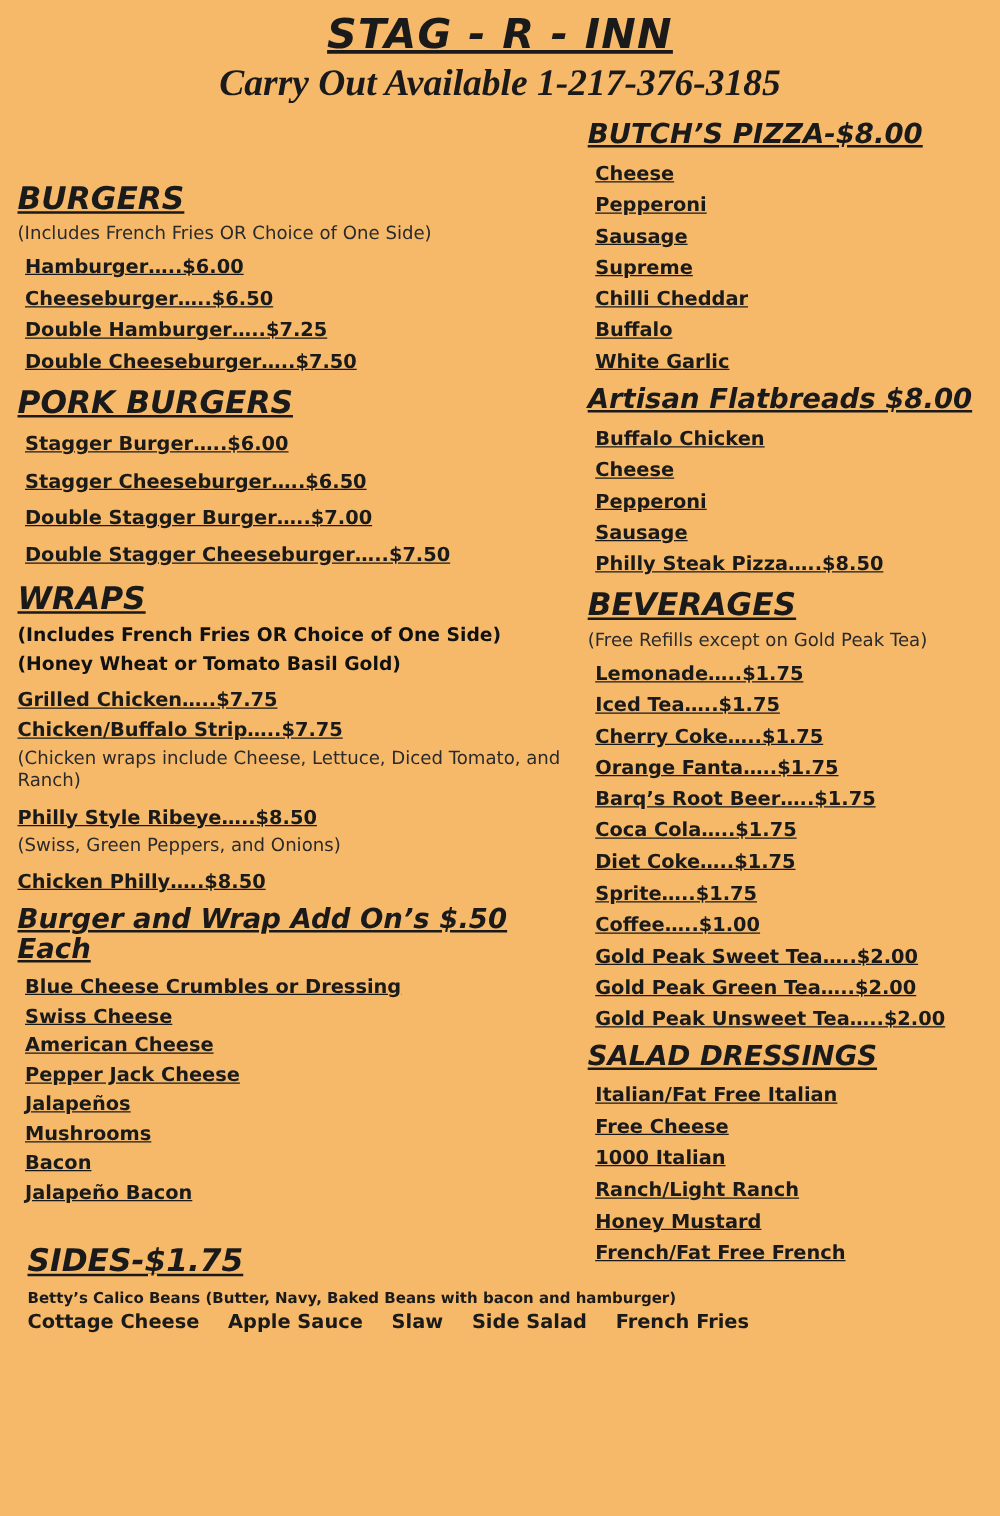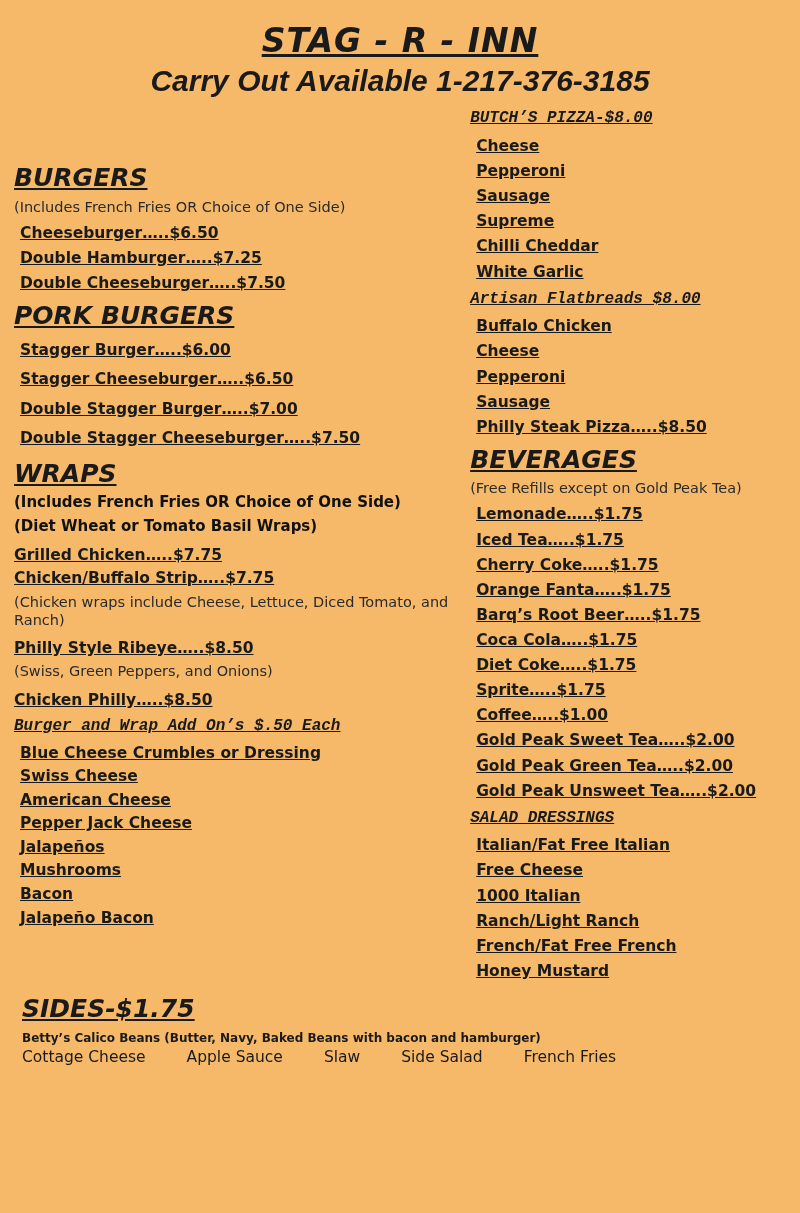--- a/index.html
+++ b/index.html
@@ -12,37 +12,37 @@
     background: #f6b96a;
     font-family: "DejaVu Sans", sans-serif;
     color: #1a1a1a;
     overflow: hidden;
   }
   .page {
     position: relative;
     width: 800px;
     height: 1070px;
     box-sizing: border-box;
-    padding: 20px 14px 0 14px;
+    padding: 6px 14px 0 14px;
   }
   .title-block {
     text-align: center;
   }
   .title-main {
     font-family: "DejaVu Sans", sans-serif;
     font-style: italic;
     font-weight: bold;
     font-size: 33px;
     letter-spacing: 1px;
     text-decoration: underline;
     margin: 2px 0 0 0;
     line-height: 1.15;
   }
   .title-sub {
-    font-family: Liberation Sans, sans-serif;
+    font-family: Liberation Serif, serif;
     font-style: italic;
     font-weight: bold;
     font-size: 30px;
     margin: 4px 0 6px 0;
     line-height: 1.15;
   }
   .columns {
     display: flex;
     gap: 10px;
     align-items: center;
@@ -58,22 +58,21 @@
   h2.sec-head {
     font-family: "DejaVu Sans", sans-serif;
     font-style: italic;
     font-weight: bold;
     font-size: 25px;
     text-decoration: underline;
     margin: 6px 0 6px 0;
     line-height: 1.1;
   }
   h2.sec-head.small {
-    font-size: 16px;
-    font-family: Liberation Mono, monospace;
+    font-size: 22px;
   }
   .note {
     font-size: 14.5px;
     font-weight: normal;
     color: #2a2a2a;
     margin: 2px 0 5px 0;
     line-height: 1.25;
   }
   .note.bold {
     font-weight: bold;
@@ -103,63 +102,64 @@
     bottom: 4px;
   }
   .sides-line {
     font-size: 12px;
     font-weight: bold;
     line-height: 1.6;
     white-space: nowrap;
   }
   .sides-row {
     display: flex;
-    gap: 41px;
+    gap: 23px;
     font-size: 15.5px;
-    font-weight: normal;
+    font-weight: bold;
   }
 </style>
 </head>
 <body>
 
 <div class="page">
 
   <div class="title-block">
     <div class="title-main">STAG - R - INN</div>
     <div class="title-sub">Carry Out Available 1-217-376-3185</div>
   </div>
 
   <div class="columns">
 
     <div class="col col-left">
 
       <div class="section">
         <h2 class="sec-head">BURGERS</h2>
         <div class="note">(Includes French Fries OR Choice of One Side)</div>
         <div class="left-indent">
+          <div class="item">Hamburger…..$6.00</div>
           <div class="item">Cheeseburger…..$6.50</div>
           <div class="item">Double Hamburger…..$7.25</div>
           <div class="item">Double Cheeseburger…..$7.50</div>
         </div>
       </div>
 
       <div class="section">
         <h2 class="sec-head">PORK BURGERS</h2>
         <div class="left-indent">
           <div class="item loose">Stagger Burger…..$6.00</div>
           <div class="item loose">Stagger Cheeseburger…..$6.50</div>
           <div class="item loose">Double Stagger Burger…..$7.00</div>
           <div class="item loose">Double Stagger Cheeseburger…..$7.50</div>
         </div>
       </div>
 
       <div class="section">
         <h2 class="sec-head">WRAPS</h2>
         <div class="note bold">(Includes French Fries OR Choice of One Side)</div>
-        <div class="note bold">(Diet Wheat or Tomato Basil Wraps)</div>
+        <div class="note bold">(Honey Wheat or Tomato Basil Gold)</div>
         <div class="spacer-xs"></div>
         <div>
           <div class="item tight">Grilled Chicken…..$7.75</div>
           <div class="item tight">Chicken/Buffalo Strip…..$7.75</div>
         </div>
         <div class="note">(Chicken wraps include Cheese, Lettuce, Diced Tomato, and Ranch)</div>
         <div class="spacer-xs"></div>
         <div class="item tight">Philly Style Ribeye…..$8.50</div>
         <div class="note">(Swiss, Green Peppers, and Onions)</div>
         <div class="spacer-xs"></div>
@@ -185,20 +185,21 @@
     <div class="col col-right">
 
       <div class="section">
         <h2 class="sec-head small">BUTCH’S PIZZA-$8.00</h2>
         <div class="left-indent right-items">
           <div class="item tight">Cheese</div>
           <div class="item tight">Pepperoni</div>
           <div class="item tight">Sausage</div>
           <div class="item tight">Supreme</div>
           <div class="item tight">Chilli Cheddar</div>
+          <div class="item tight">Buffalo</div>
           <div class="item tight">White Garlic</div>
         </div>
       </div>
 
       <div class="section">
         <h2 class="sec-head small">Artisan Flatbreads $8.00</h2>
         <div class="left-indent right-items">
           <div class="item tight">Buffalo Chicken</div>
           <div class="item tight">Cheese</div>
           <div class="item tight">Pepperoni</div>
@@ -226,22 +227,22 @@
         </div>
       </div>
 
       <div class="section">
         <h2 class="sec-head small">SALAD DRESSINGS</h2>
         <div class="left-indent right-items">
           <div class="item tight">Italian/Fat Free Italian</div>
           <div class="item tight">Free Cheese</div>
           <div class="item tight">1000 Italian</div>
           <div class="item tight">Ranch/Light Ranch</div>
+          <div class="item tight">Honey Mustard</div>
           <div class="item tight">French/Fat Free French</div>
-          <div class="item tight">Honey Mustard</div>
         </div>
       </div>
 
     </div>
   </div>
 
   <div class="sides-wrap">
     <h2 class="sec-head">SIDES-$1.75</h2>
     <div class="sides-line">Betty’s Calico Beans (Butter, Navy, Baked Beans with bacon and hamburger)</div>
     <div class="sides-row">

